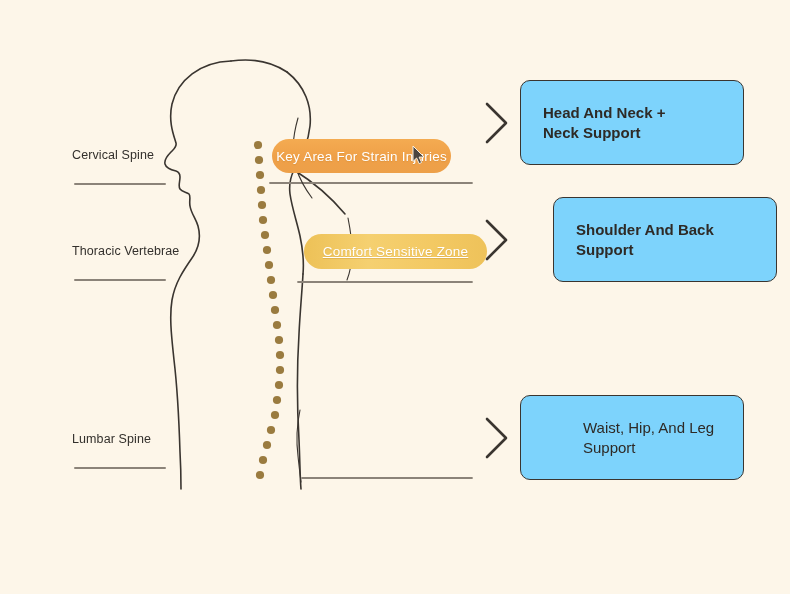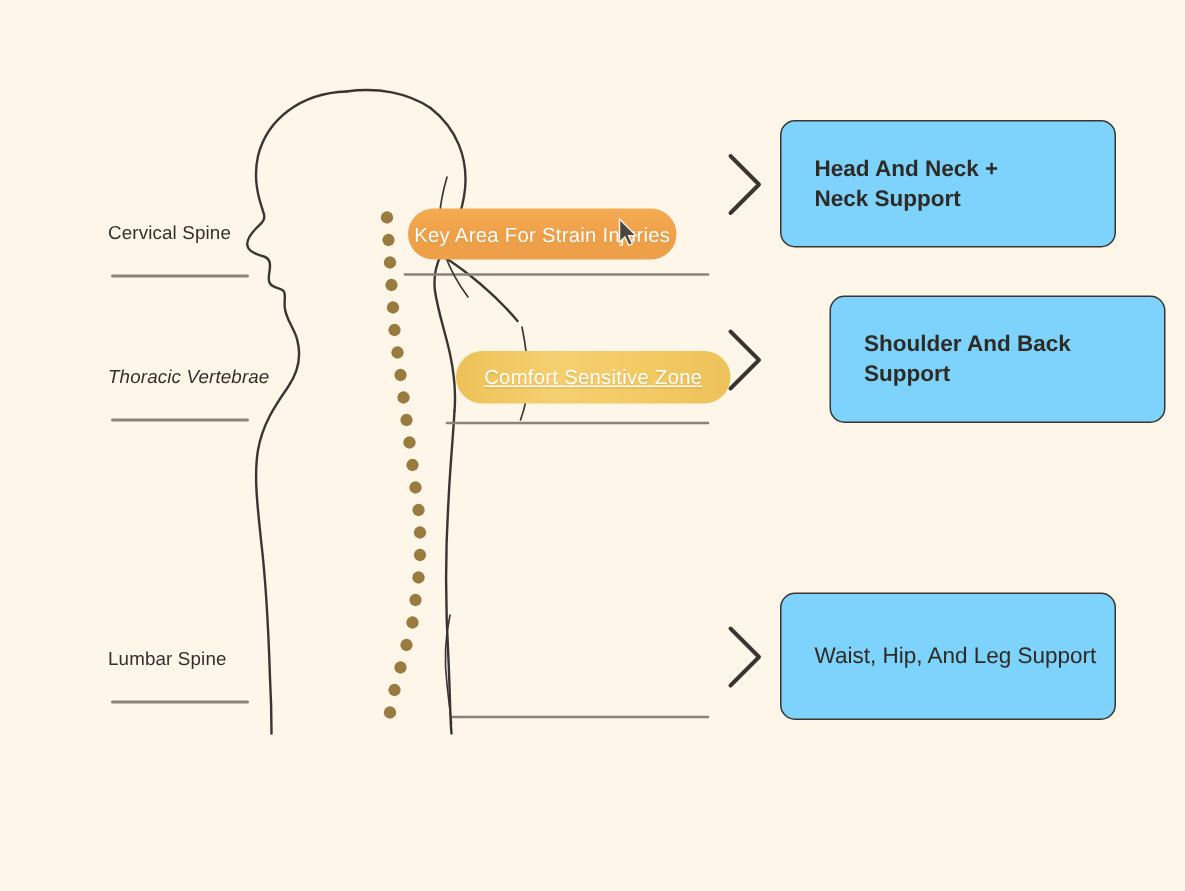--- a/index.html
+++ b/index.html
@@ -182,42 +182,42 @@
       <polyline points="487,104 506,123 487,142"></polyline>
       <polyline points="487,221 506,240 487,259"></polyline>
       <polyline points="487,419 506,438 487,457"></polyline>
     </g>
 
   </svg>
 
   <div class="side-label" style="left:72px; top:148px;">Cervical Spine</div>
   <div class="side-rule" style="left:74px; top:183px; width:92px;"></div>
 
-  <div class="side-label" style="left:72px; top:244px;font-style:italic;">Thoracic Vertebrae</div>
+  <div class="side-label" style="left:72px; top:244px;">Thoracic Vertebrae</div>
   <div class="side-rule" style="left:74px; top:279px; width:92px;"></div>
 
   <div class="side-label" style="left:72px; top:432px;">Lumbar Spine</div>
   <div class="side-rule" style="left:74px; top:467px; width:92px;"></div>
 
   <div class="pill orange" style="left:272px; top:139px; width:179px; height:34px;">Key Area For Strain Injuries</div>
 
   <div class="pill gold" style="left:304px; top:234px; width:183px; height:35px;">Comfort Sensitive Zone</div>
 
 
   <div class="rbox" style="left:520px; top:80px; width:224px; height:85px;">
     <div class="rbox-text bold">Head And Neck +
 Neck Support</div>
   </div>
 
   <div class="rbox" style="left:520px; top:197px; width:224px; height:85px;margin-left:33px;">
     <div class="rbox-text bold">Shoulder And Back
 Support</div>
   </div>
 
-  <div class="rbox" style="left:520px; top:395px; width:224px; height:85px;">
+  <div class="rbox" style="left:520px; top:395px; width:224px; height:85px;padding-left:40px;">
     <div class="rbox-text">Waist, Hip, And Leg Support</div>
   </div>
 
   <svg id="cursor" viewBox="0 0 14 20" style="left:412px; top:145px;">
     <path d="M1,1 L1,16.5 L4.6,13 L7.2,18.6 L9.6,17.5 L7.1,12.1 L12,12 Z" fill="#4a4540" stroke="#f6efe2" stroke-width="1"></path>
   </svg>
 
 </div>
 
 </body></html>

